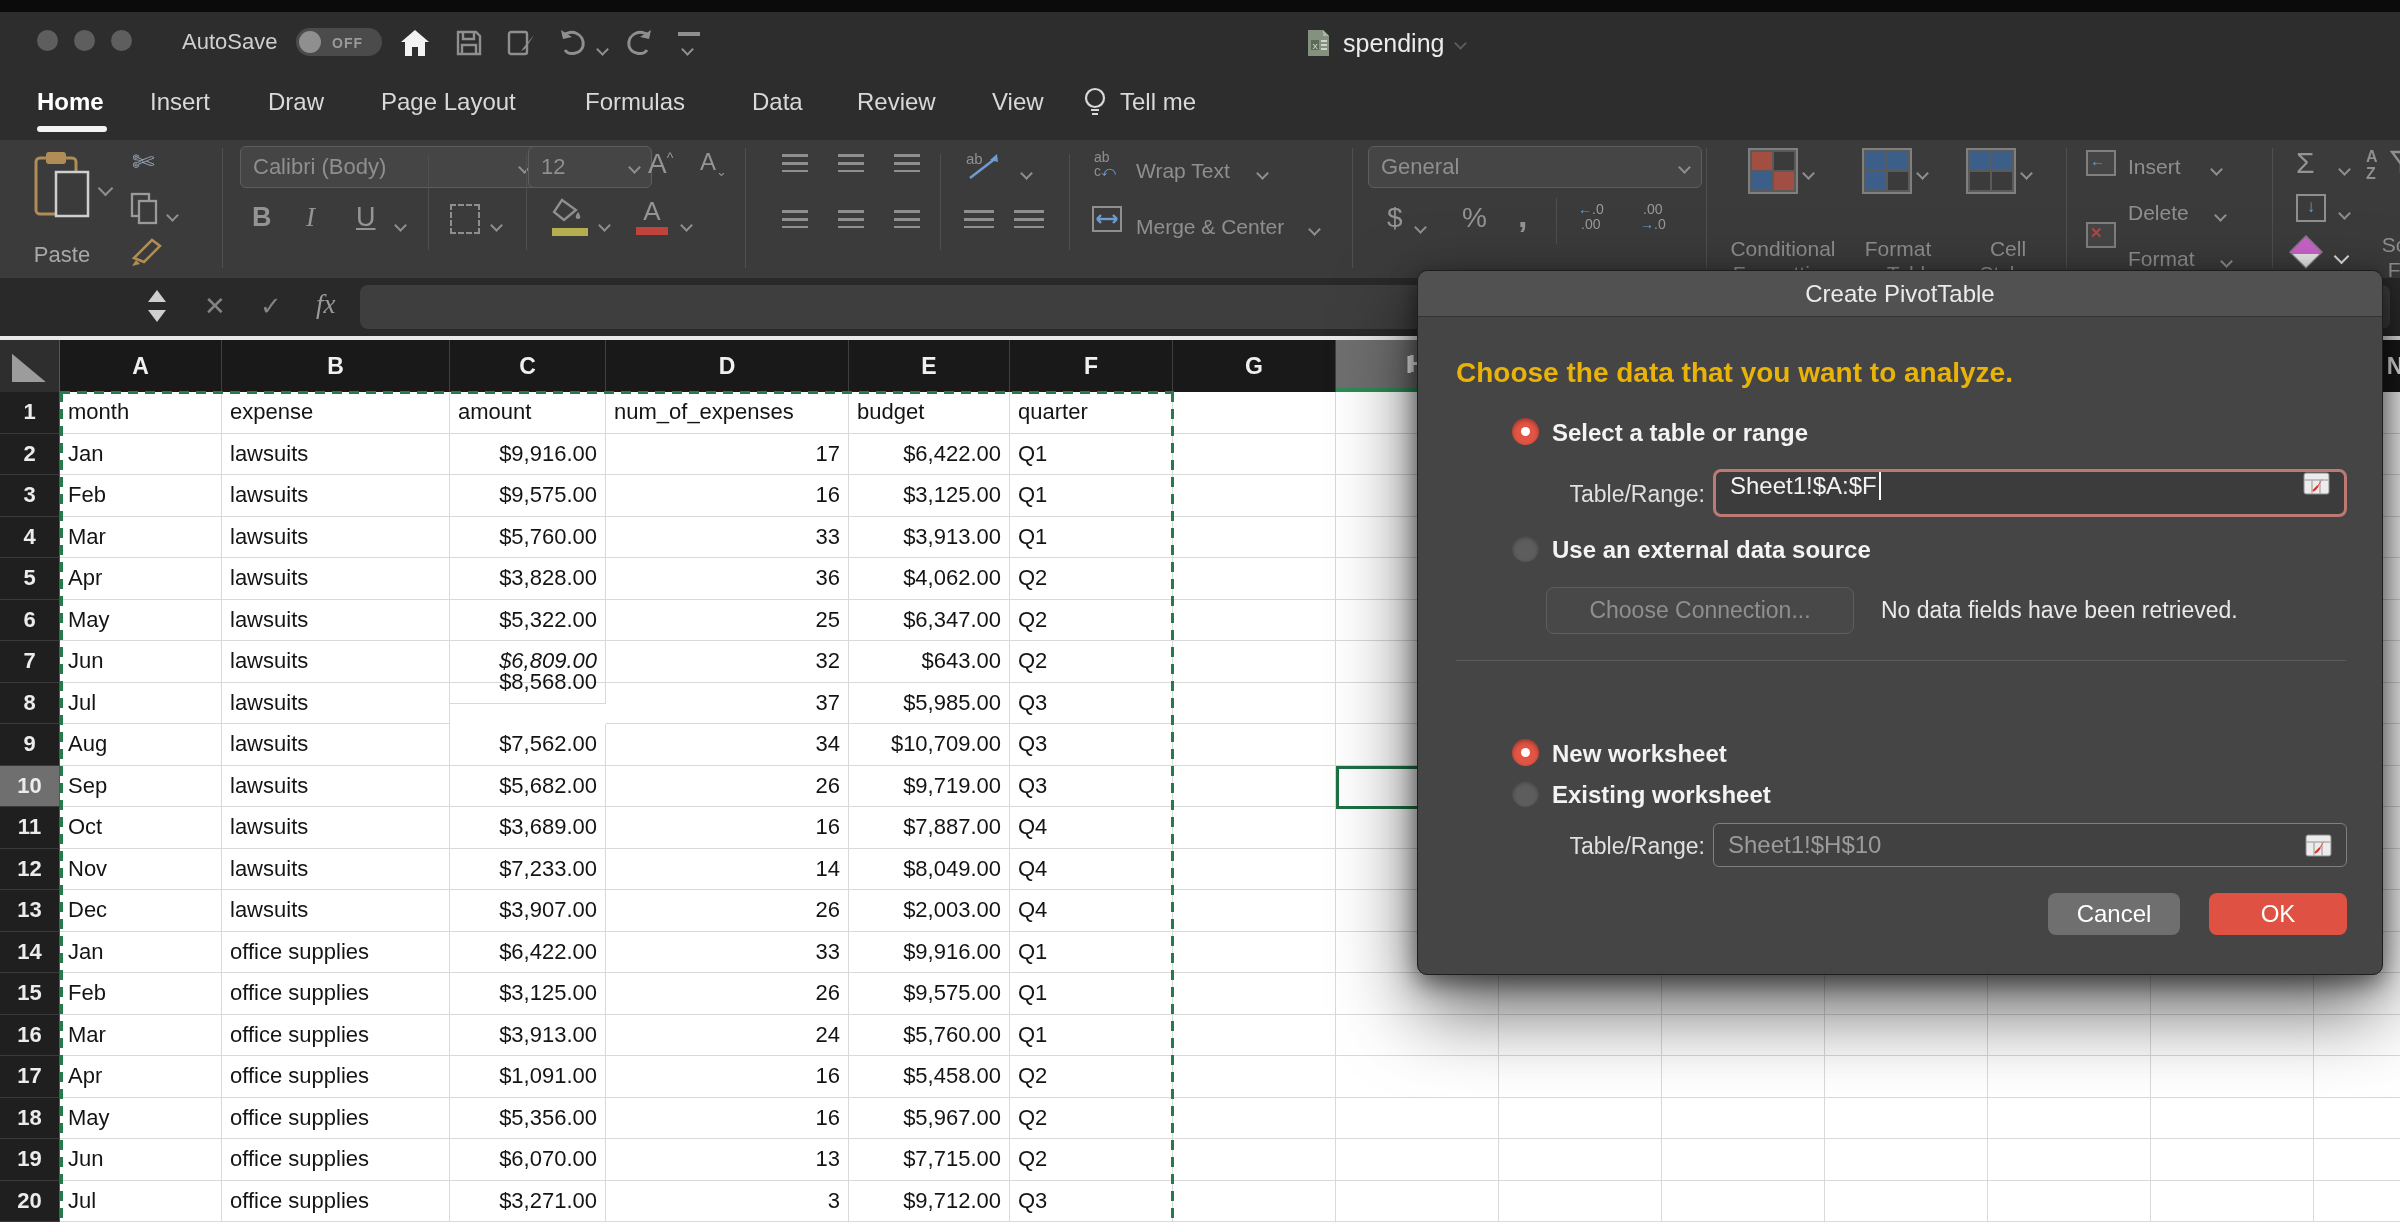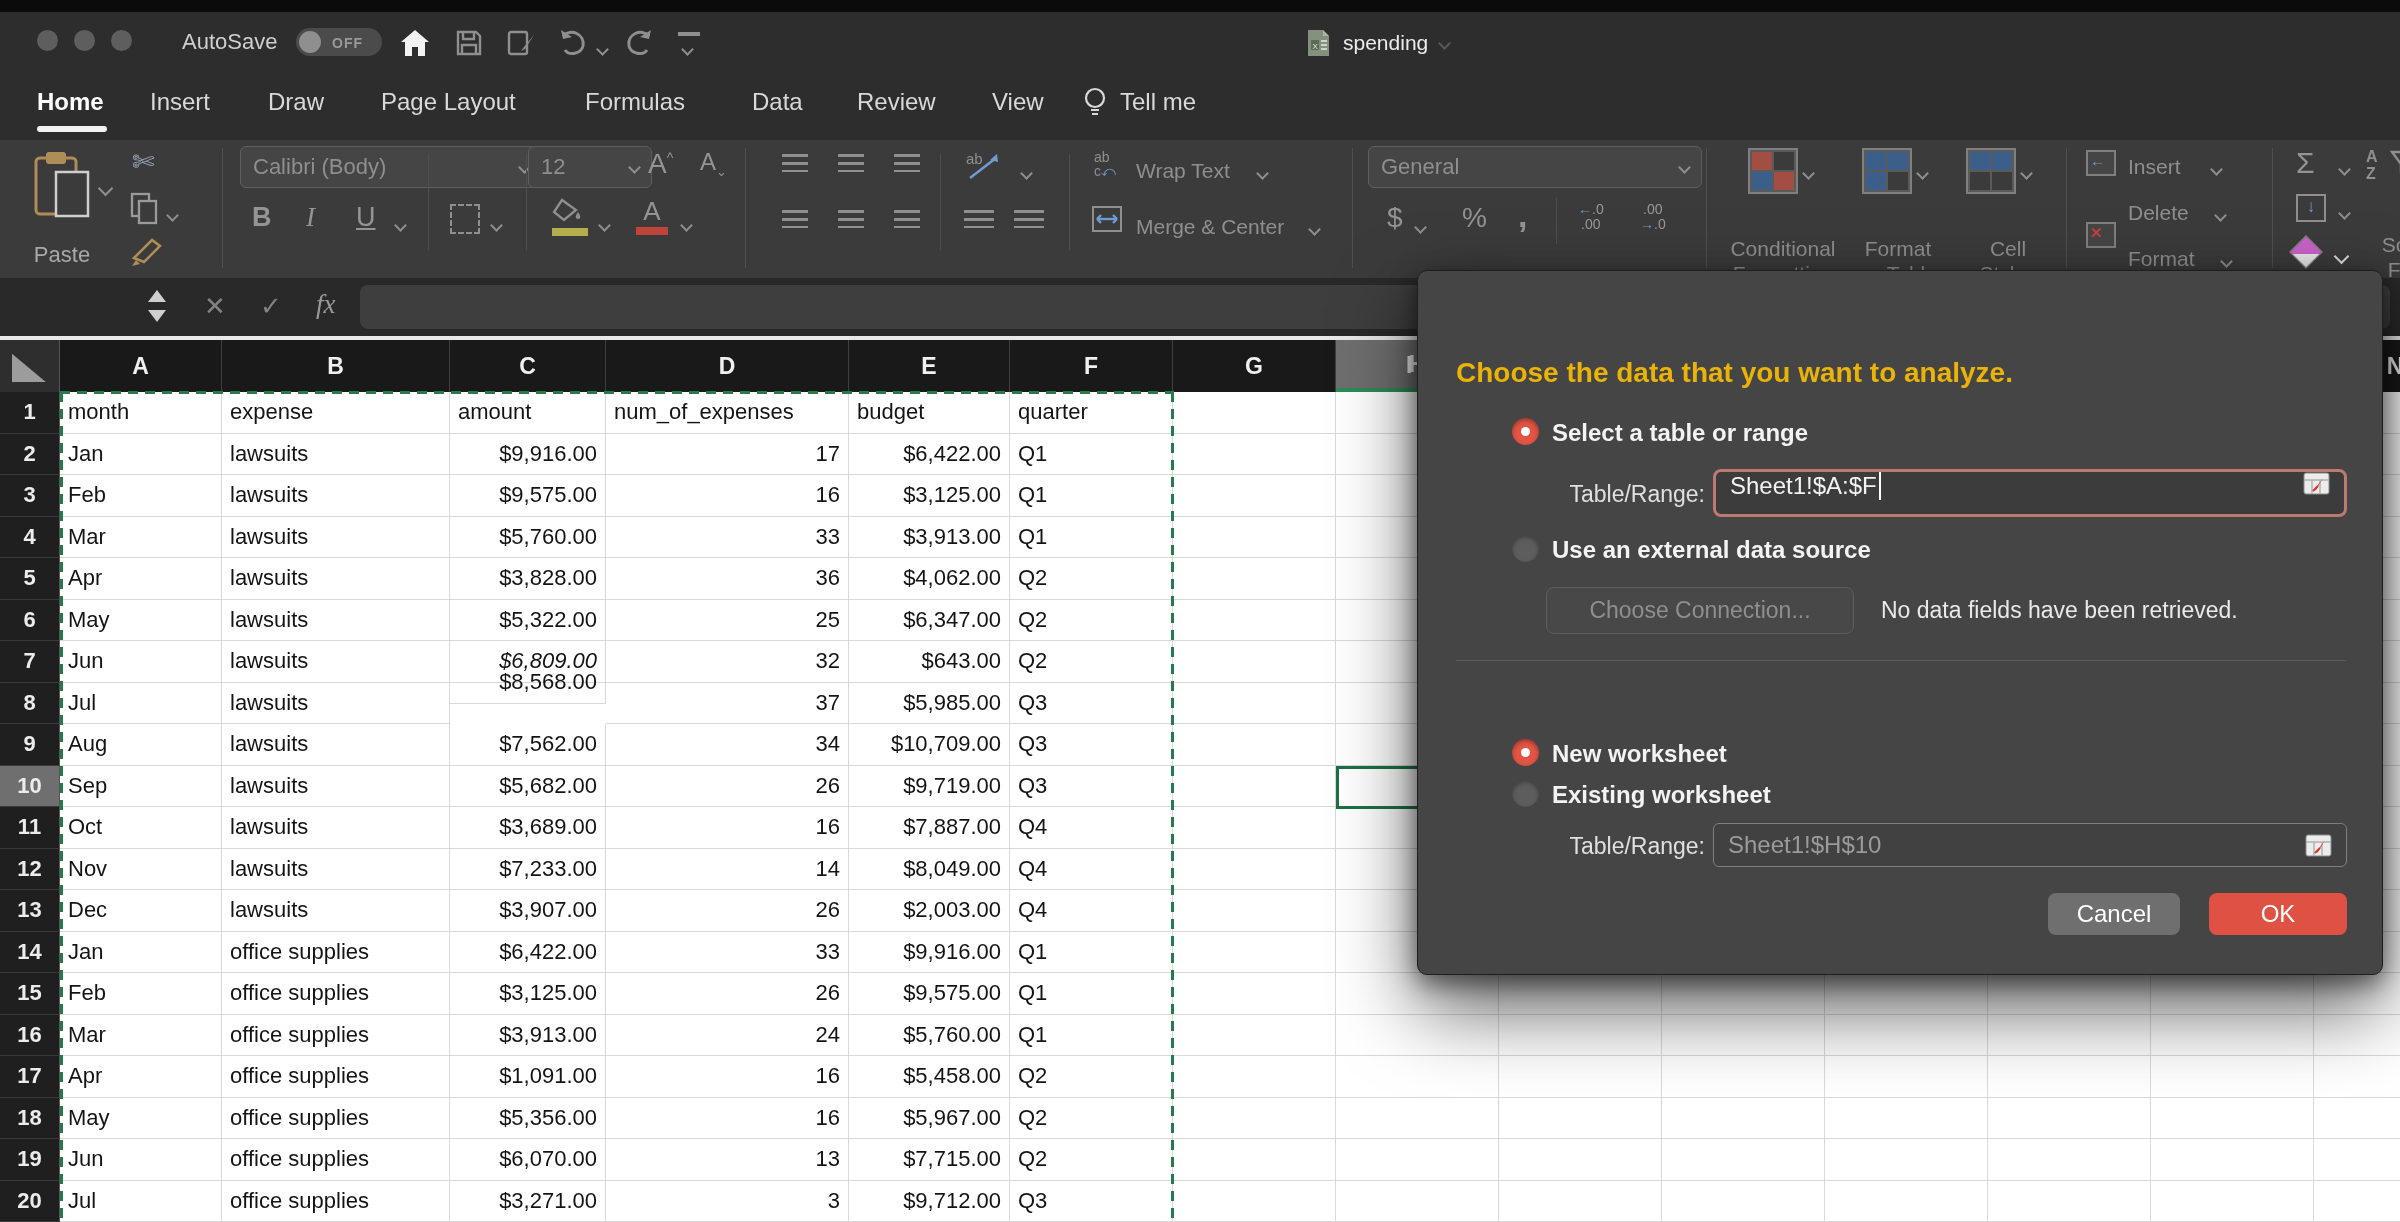--- a/index.html
+++ b/index.html
@@ -11,21 +11,21 @@
   #titlebar{left:0;top:12px;width:2400px;height:58px;background:#2d2d2d;}
   .tl{width:21px;height:21px;border-radius:50%;background:#5e5e5e;top:18px;}
   #autosave-label{left:182px;top:17px;font-size:22px;color:#cfcfcf;}
   #autosave-pill{left:296px;top:16px;width:86px;height:28px;border-radius:14px;background:#4b4b4b;}
   #autosave-knob{left:3px;top:3px;width:22px;height:22px;border-radius:50%;background:#8f8f8f;}
   #autosave-off{left:36px;top:7px;font-size:14px;font-weight:bold;color:#9a9a9a;letter-spacing:1px;}
   .tbico{top:14px;width:34px;height:34px;display:flex;align-items:center;justify-content:center;}
   .chev{display:inline-block;width:9px;height:9px;border-right:2.5px solid #8f8f8f;border-bottom:2.5px solid #8f8f8f;transform:rotate(45deg);}
   .chev.sm{width:7px;height:7px;}
   #doc-title-group{left:1306px;top:14px;height:34px;display:flex;align-items:center;gap:12px;}
-  #doc-title{font-size:21px;color:#ececec;}
+  #doc-title{font-size:25px;color:#ececec;}
   
   #tabsrow{left:0;top:70px;width:2400px;height:70px;background:#2d2d2d;}
   .rtab{top:18px;font-size:24px;color:#d9d9d9;cursor:default;}
   .rtab.active{color:#ffffff;font-weight:bold;}
   #home-underline{left:37px;top:56px;width:70px;height:6px;border-radius:3px;background:#f2f2f2;}
   #bulb{top:16px;}
   
   #ribbon{left:0;top:140px;width:2400px;height:138px;background:#3b3b3b;border-bottom:2px solid #242424;}
   .vdiv{width:1px;background:#4f4f4f;top:8px;height:120px;}
   .vdiv.short{top:14px;height:96px;}
@@ -672,20 +672,23 @@
     <div class="abs ants-h" style="left:60px;top:51px;width:1114px"></div>
     <div class="abs ants-v" style="left:60px;top:52px;height:830px"></div>
     <div class="abs ants-v" style="left:1171px;top:52px;height:830px"></div>
 
     <div class="abs" id="active-cell" style="left:1336px;top:425.5px;width:164px;height:43px"></div>
 
     <div class="abs" id="hdr-sliver-i" style="left:1406px;top:12px">I</div>
   </div>
 
   <div class="abs" id="dialog">
+    <div class="abs" id="dlg-titlebar">
+      <span id="dlg-title">Create PivotTable</span>
+    </div>
     <div class="abs dlg-h" style="left:38px;top:86px">Choose the data that you want to analyze.</div>
 
     <div class="abs radio sel" style="left:94px;top:147px"></div>
     <div class="abs radio-lbl" style="left:134px;top:148px">Select a table or range</div>
 
     <div class="abs fld-lbl" style="left:140px;top:210px;width:147px">Table/Range:</div>
     <div class="abs" id="tr-input1" style="left:295px;top:198px;width:634px;height:48px">
       <span>Sheet1!$A:$F</span>
         <span id="caret"></span>
       <svg class="range-ico" width="27" height="23" viewBox="0 0 27 23">

